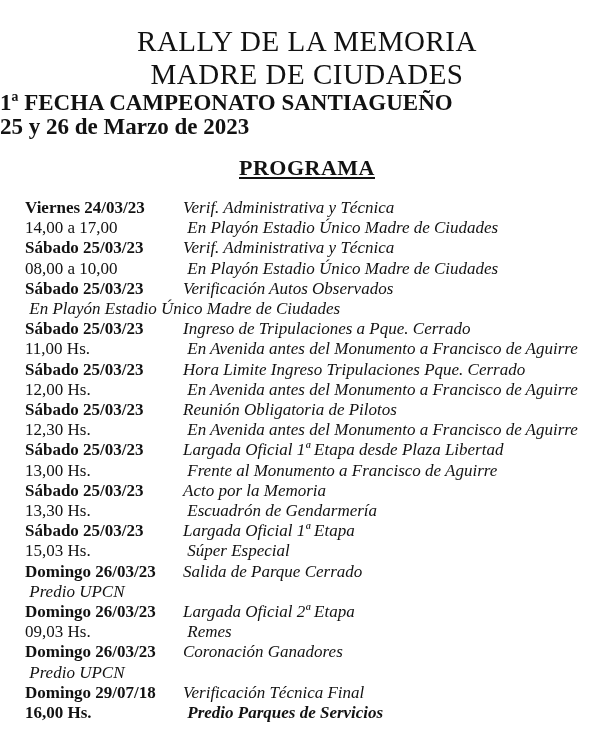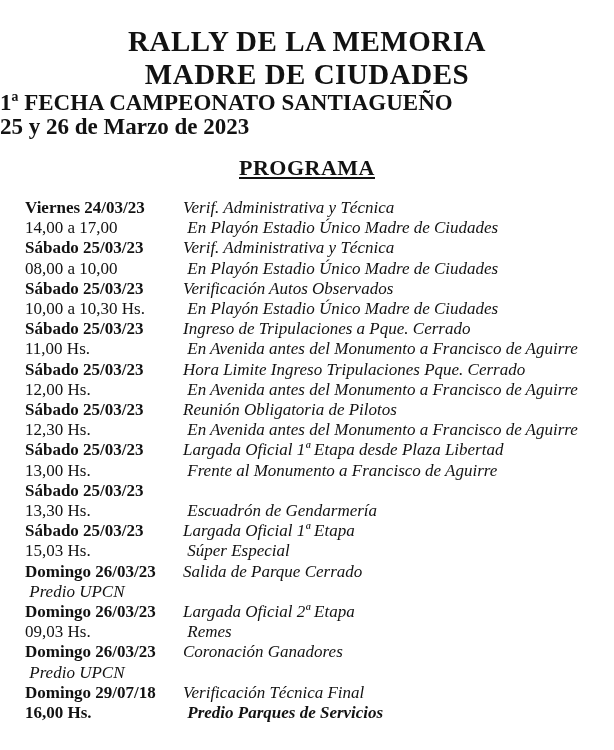--- a/index.html
+++ b/index.html
@@ -12,21 +12,21 @@
     height: 750px;
     font-family: "Liberation Serif", serif;
     color: #121212;
     overflow: hidden;
   }
   .doc {
     padding-top: 25px;
   }
   .title-line {
     text-align: center;
-    font-weight: bold;
+    font-weight: normal;
     font-size: 29px;
     line-height: 33px;
     letter-spacing: 0.5px;
   }
   .subtitle-line {
     text-align: left;
     font-weight: bold;
     font-size: 23px;
     line-height: 24px;
   }
@@ -94,21 +94,20 @@
     <div class="cell-left">08,00 a 10,00</div>
     <div class="cell-right"> En Playón Estadio Único Madre de Ciudades</div>
   </div>
 
   <div class="row">
     <div class="cell-left bold">Sábado 25/03/23</div>
     <div class="cell-right">Verificación Autos Observados</div>
   </div>
 
   <div class="row">
-    <div class="cell-left">10,00 a 10,30 Hs.</div>
     <div class="cell-right"> En Playón Estadio Único Madre de Ciudades</div>
   </div>
 
   <div class="row">
     <div class="cell-left bold">Sábado 25/03/23</div>
     <div class="cell-right">Ingreso de Tripulaciones a Pque. Cerrado</div>
   </div>
 
   <div class="row">
     <div class="cell-left">11,00 Hs.</div>
@@ -140,20 +139,21 @@
     <div class="cell-right">Largada Oficial 1ª Etapa desde Plaza Libertad</div>
   </div>
 
   <div class="row">
     <div class="cell-left">13,00 Hs.</div>
     <div class="cell-right"> Frente al Monumento a Francisco de Aguirre</div>
   </div>
 
   <div class="row">
     <div class="cell-left bold">Sábado 25/03/23</div>
+    <div class="cell-right">Acto por la Memoria</div>
   </div>
 
   <div class="row">
     <div class="cell-left">13,30 Hs.</div>
     <div class="cell-right"> Escuadrón de Gendarmería</div>
   </div>
 
   <div class="row">
     <div class="cell-left bold">Sábado 25/03/23</div>
     <div class="cell-right">Largada Oficial 1ª Etapa</div>

